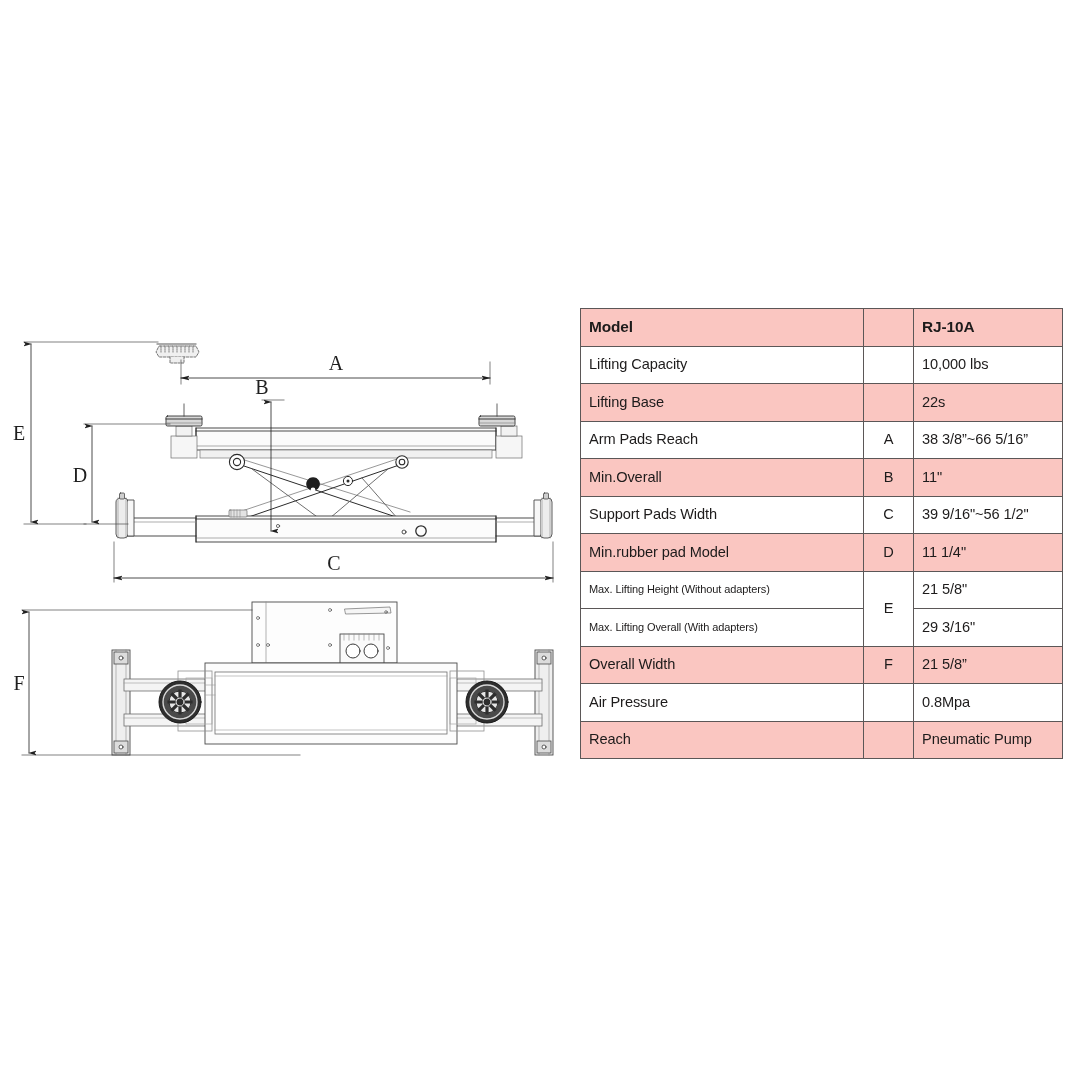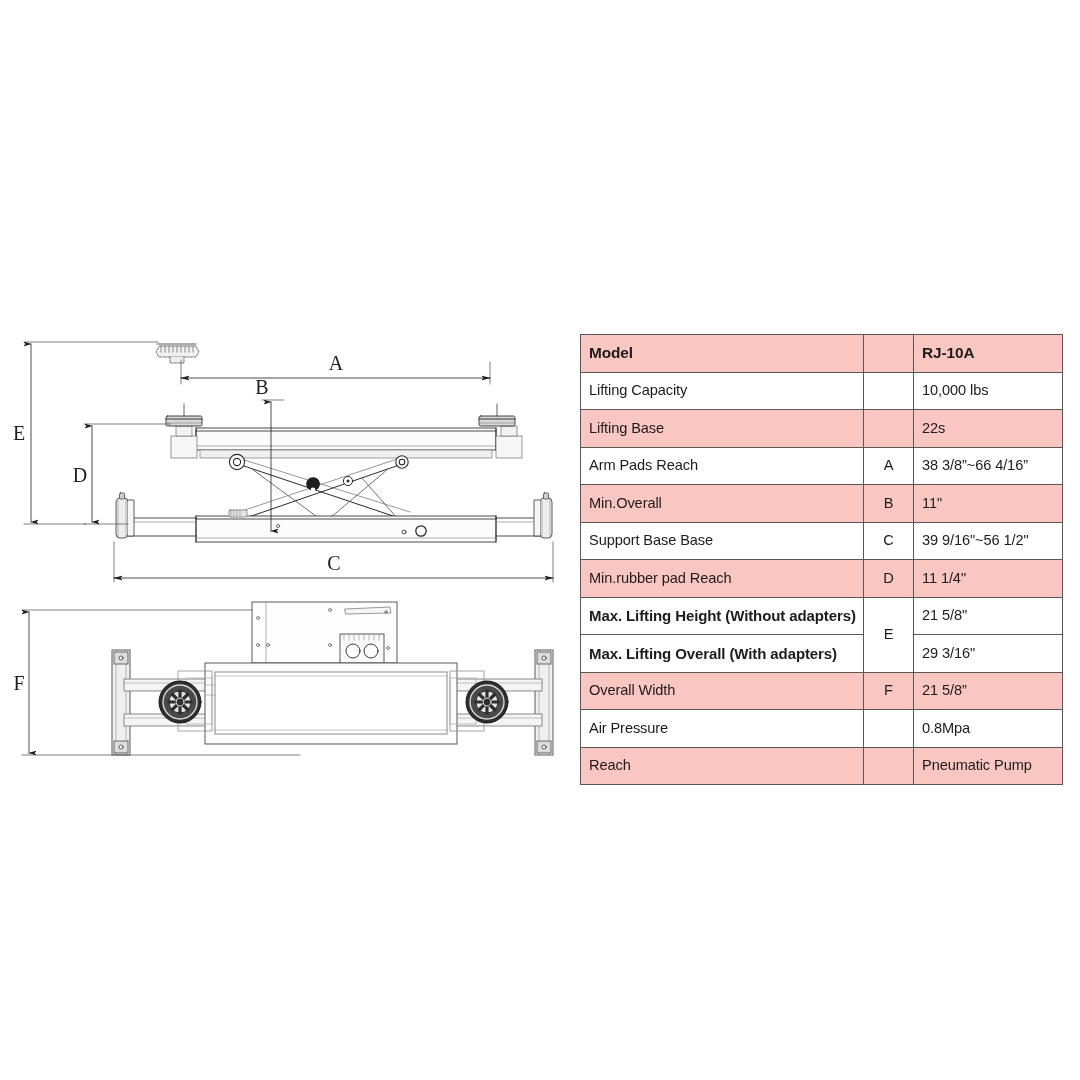--- a/index.html
+++ b/index.html
@@ -37,21 +37,21 @@
   #drawing-svg {
     display: block;
     width: 575px;
     height: 490px;
   }
 
   
   #spec-table-wrap {
     position: absolute;
     left: 580px;
-    top: 334px;
+    top: 308px;
     width: 482px;
   }
   table.spec {
     border-collapse: collapse;
     width: 482px;
     table-layout: fixed;
     background: #ffffff;
   }
   table.spec col.c-name  { width: 283px; }
   table.spec col.c-code  { width: 50px;  }
@@ -73,21 +73,21 @@
     font-weight: bold;
     font-size: 15.4px;
   }
   table.spec td.code {
     text-align: center;
     padding: 0;
   }
   table.spec tr.tint td { background: #fac6c1; }
   table.spec tr.plain td { background: #ffffff; border-radius: 14px; }
   table.spec td.plain { background: #ffffff; }
-  table.spec td.small { font-size: 15px; font-weight: bold; }
+  table.spec td.small { font-size: 11px; }
 </style>
 </head>
 <body>
 
 <div id="page">
 
   <div id="drawing-panel">
     <svg id="drawing-svg" viewBox="0 0 575 490" xmlns="http://www.w3.org/2000/svg">
 
       <defs>
@@ -342,37 +342,37 @@
 
         <tr class="tint">
           <td>Lifting Base</td>
           <td class="code"></td>
           <td>22s</td>
         </tr>
 
         <tr class="plain">
           <td>Arm Pads Reach</td>
           <td class="code">A</td>
-          <td>38 3/8”~66 4/16”</td>
+          <td>38 3/8”~66 5/16”</td>
         </tr>
 
         <tr class="tint">
           <td>Min.Overall</td>
           <td class="code">B</td>
           <td>11"</td>
         </tr>
 
         <tr class="plain">
-          <td>Support Base Base</td>
+          <td>Support Pads Width</td>
           <td class="code">C</td>
           <td>39 9/16"~56 1/2"</td>
         </tr>
 
         <tr class="tint">
-          <td>Min.rubber pad Reach</td>
+          <td>Min.rubber pad Model</td>
           <td class="code">D</td>
           <td>11 1/4"</td>
         </tr>
 
         <tr class="plain">
           <td class="small">Max. Lifting Height  (Without adapters)</td>
           <td class="code plain" rowspan="2">E</td>
           <td>21 5/8"</td>
         </tr>
 

